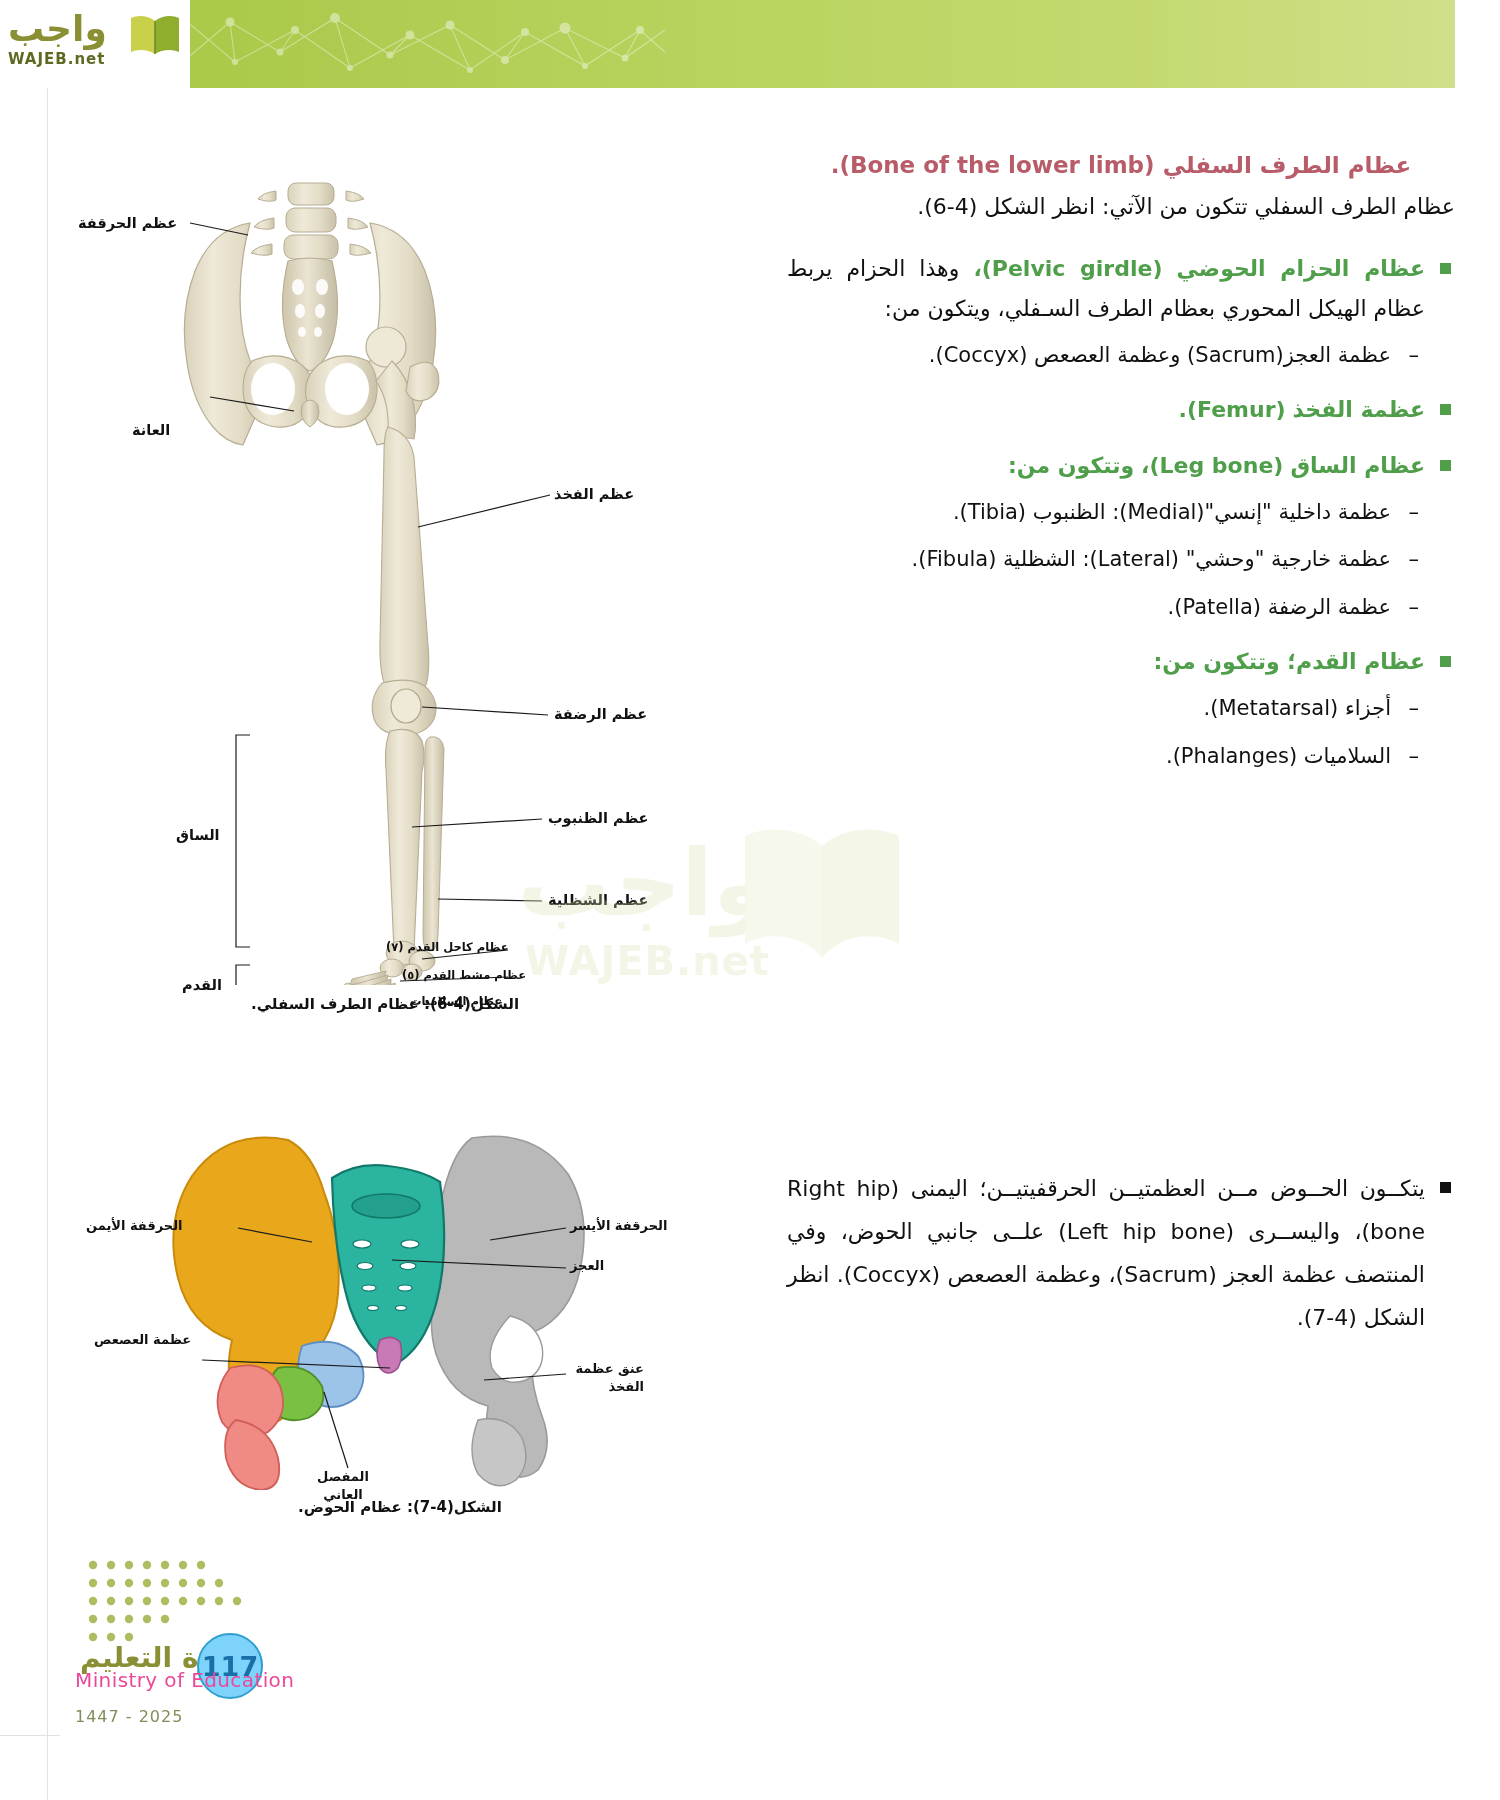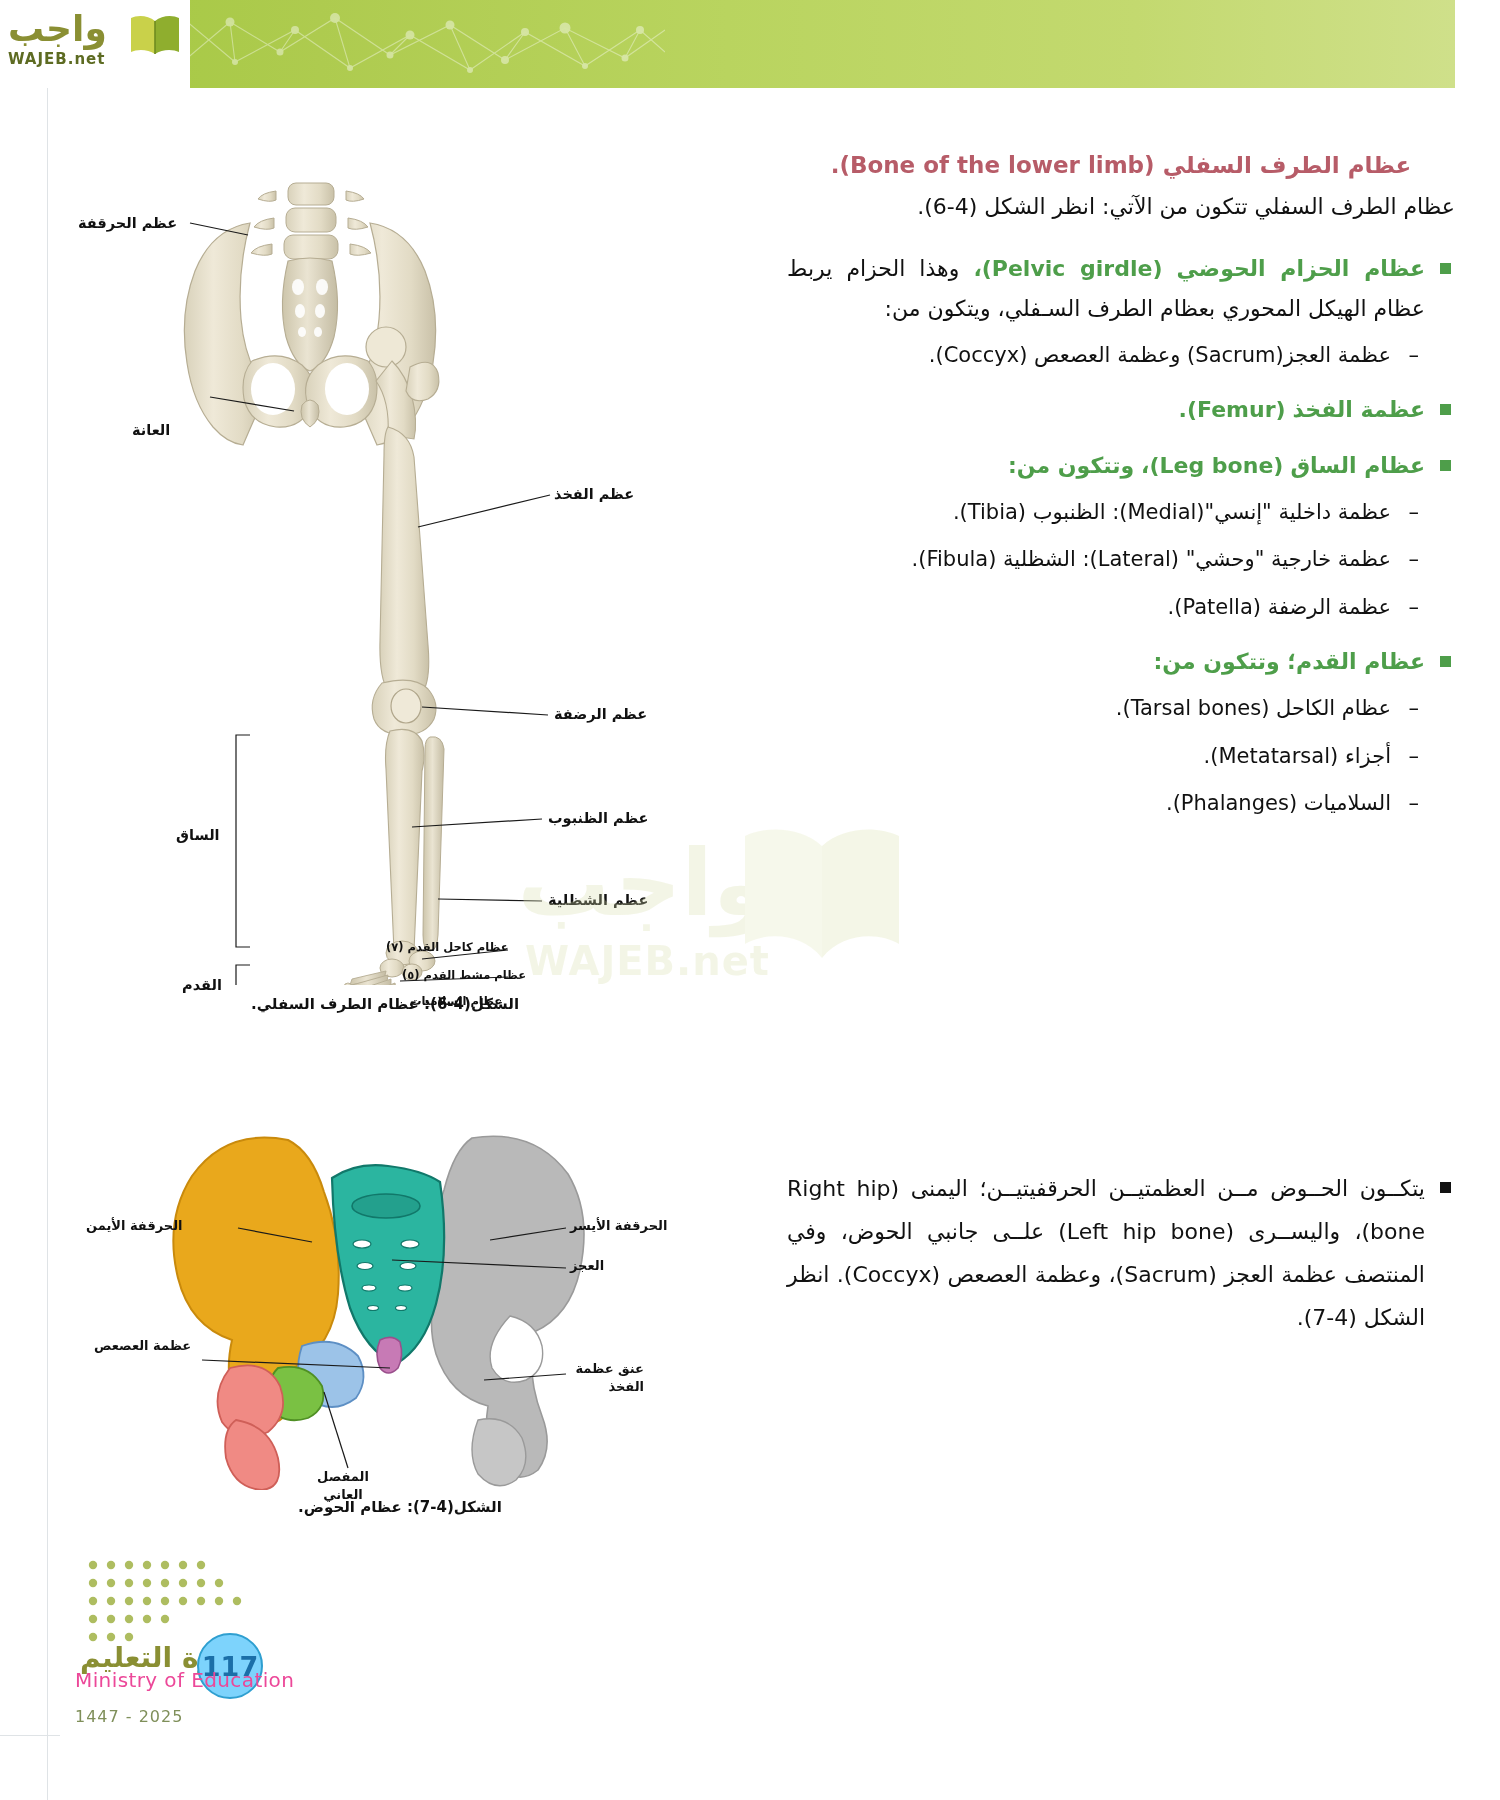--- a/index.html
+++ b/index.html
@@ -237,21 +237,20 @@
       <ul class="dashes">
         <li>عظمة داخلية "إنسي"(Medial): الظنبوب (Tibia).</li>
         <li>عظمة خارجية "وحشي" (Lateral): الشظلية (Fibula).</li>
         <li>عظمة الرضفة (Patella).</li>
       </ul>
     </li>
 
     <li>
       <span class="g">عظام القدم؛ وتتكون من:</span>
       <ul class="dashes">
-        <li>عظام الكاحل (Tarsal bones).</li>
         <li>أجزاء (Metatarsal).</li>
         <li>السلاميات (Phalanges).</li>
       </ul>
     </li>
 
   </ul>
 </div>
 
 <div class="pelvis-sec">
   <ul class="sqbullets">
@@ -422,21 +421,21 @@
       <path d="M486 148 L312 140"></path>
       <path d="M122 240 L310 248"></path>
       <path d="M486 254 L404 260"></path>
       <path d="M268 348 L244 272"></path>
     </g>
   </svg>
 
   <div class="lbl lbl-sm" style="left:6px;top:98px;">الحرقفة الأيمن</div>
   <div class="lbl lbl-sm" style="left:490px;top:98px;">الحرقفة الأيسر</div>
   <div class="lbl lbl-sm" style="left:490px;top:138px;">العجز</div>
-  <div class="lbl lbl-sm" style="left:14px;top:218px;text-align:right;">عظمة العصعص</div>
+  <div class="lbl lbl-sm" style="left:14px;top:212px;text-align:right;">عظمة العصعص</div>
   <div class="lbl lbl-sm" style="left:490px;top:240px;width:74px;white-space:normal;line-height:1.35;">عنق عظمة الفخذ</div>
   <div class="lbl lbl-sm" style="left:228px;top:348px;width:70px;white-space:normal;text-align:center;line-height:1.35;">المفصل العاني</div>
 </div>
 
 <div class="fig2-caption">الشكل(4-7): عظام الحوض.</div>
 
 <div class="footer">
   <div class="moe-dots">
     <svg width="185" height="90" viewBox="0 0 185 90">
       <g fill="#aebd60">

